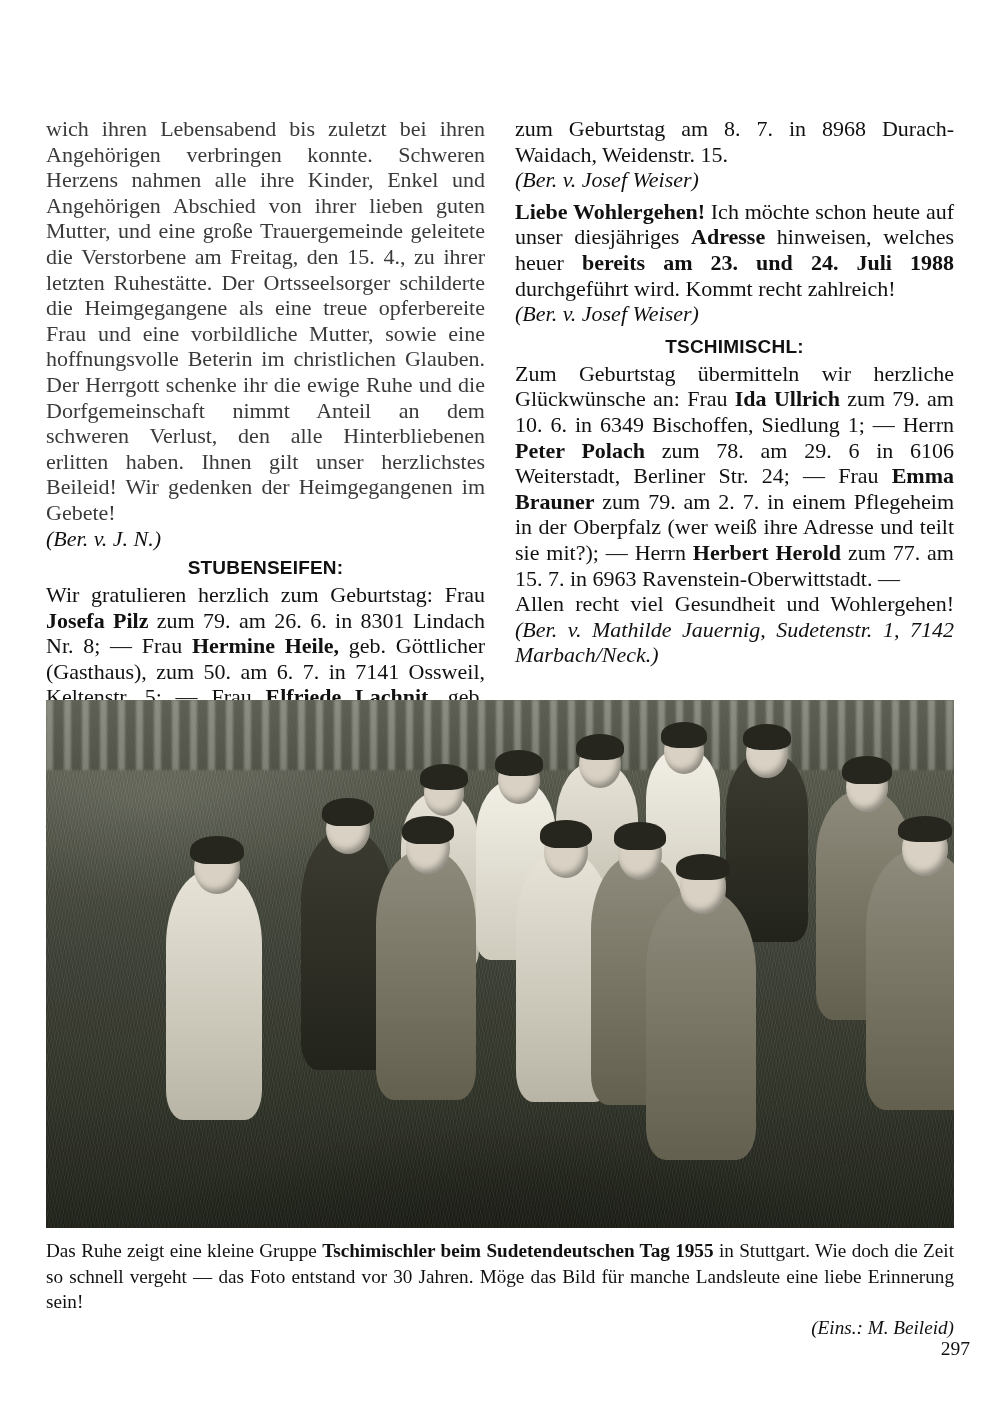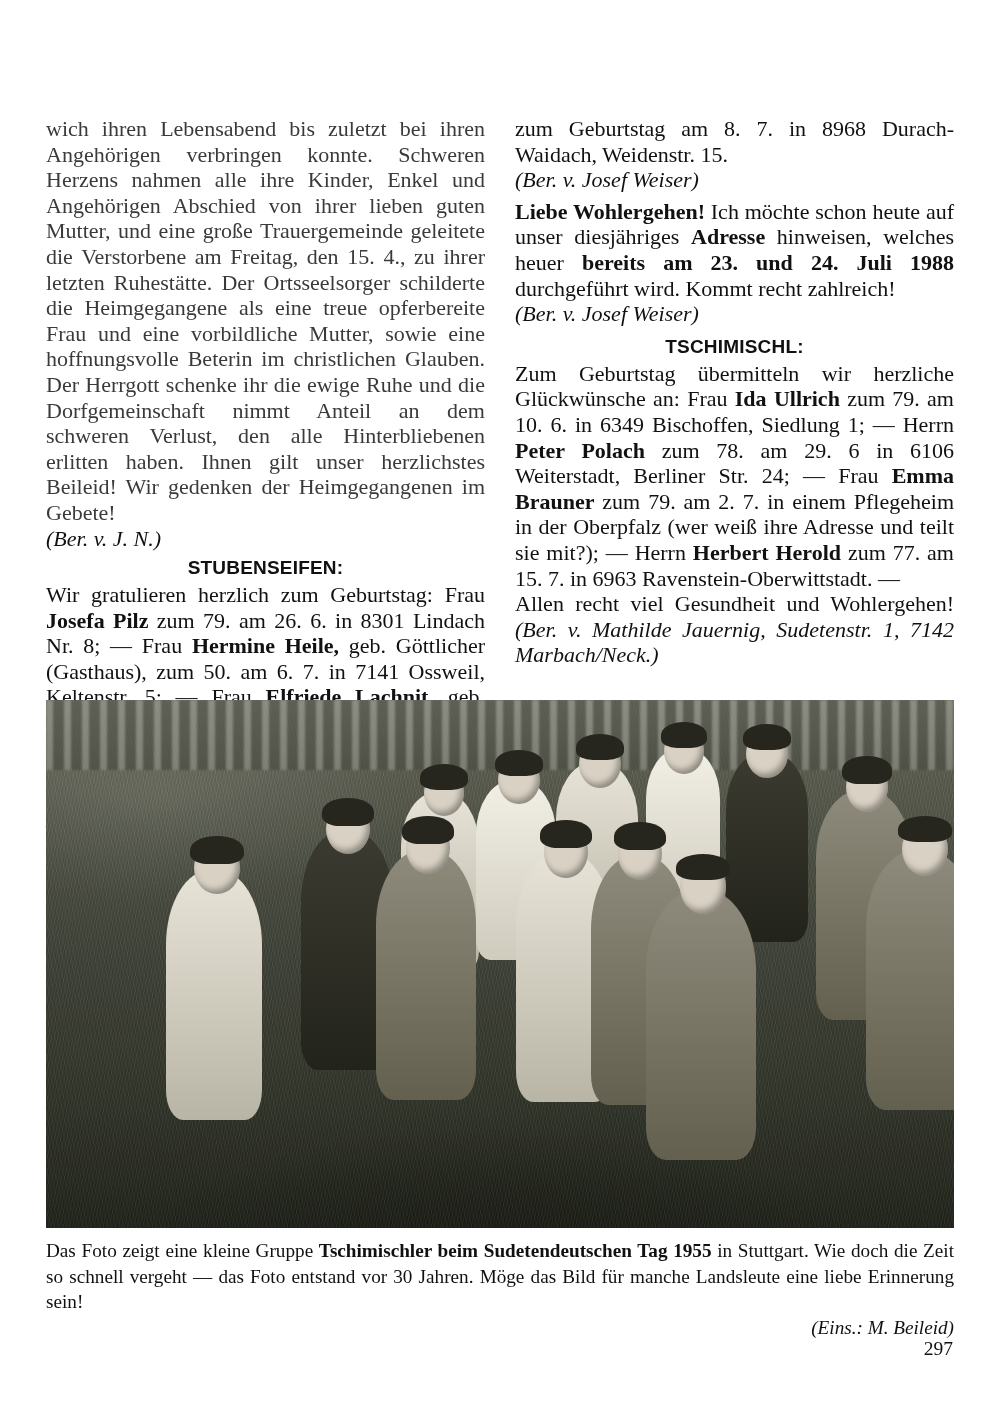--- a/index.html
+++ b/index.html
@@ -130,21 +130,21 @@
     line-height: 25.6px;
     text-align: justify;
   }
   .caption .src {
     display: block;
     text-align: right;
     font-style: italic;
   }
   .page-number {
     position: absolute;
-    right: 47px;
+    right: 30px;
     top: 1338px;
     font-size: 19.5px;
   }
 </style>
 </head>
 <body>
 
 <div class="page">
 
   <div class="columns">
@@ -221,18 +221,18 @@
     <div class="fig body-md" style="left:600px; top:190px; width:110px; height:270px;"></div>
     <div class="head" style="left:634px; top:160px; width:46px; height:54px;"></div>
     <div class="hair" style="left:630px; top:154px; width:54px; height:26px;"></div>
 
     <div class="fig body-md" style="left:820px; top:150px; width:110px; height:260px;"></div>
     <div class="head" style="left:856px; top:122px; width:46px; height:54px;"></div>
     <div class="hair" style="left:852px; top:116px; width:54px; height:26px;"></div>
   </div>
 
   <div class="caption">
-    <span>Das Foto zeigt eine kleine Gruppe </span><b>Tschimischler beim Sudetendeutschen Tag 1955</b><span> in Stuttgart. Wie doch die Zeit so schnell vergeht — das Foto entstand vor 30 Jahren. Möge das Bild für manche Landsleute eine liebe Erinnerung sein!</span>
+    <span>Das Ruhe zeigt eine kleine Gruppe </span><b>Tschimischler beim Sudetendeutschen Tag 1955</b><span> in Stuttgart. Wie doch die Zeit so schnell vergeht — das Foto entstand vor 30 Jahren. Möge das Bild für manche Landsleute eine liebe Erinnerung sein!</span>
     <span class="src">(Eins.: M. Beileid)</span>
   </div>
 
   <div class="page-number">297</div>
 </div>
 
 </body></html>

